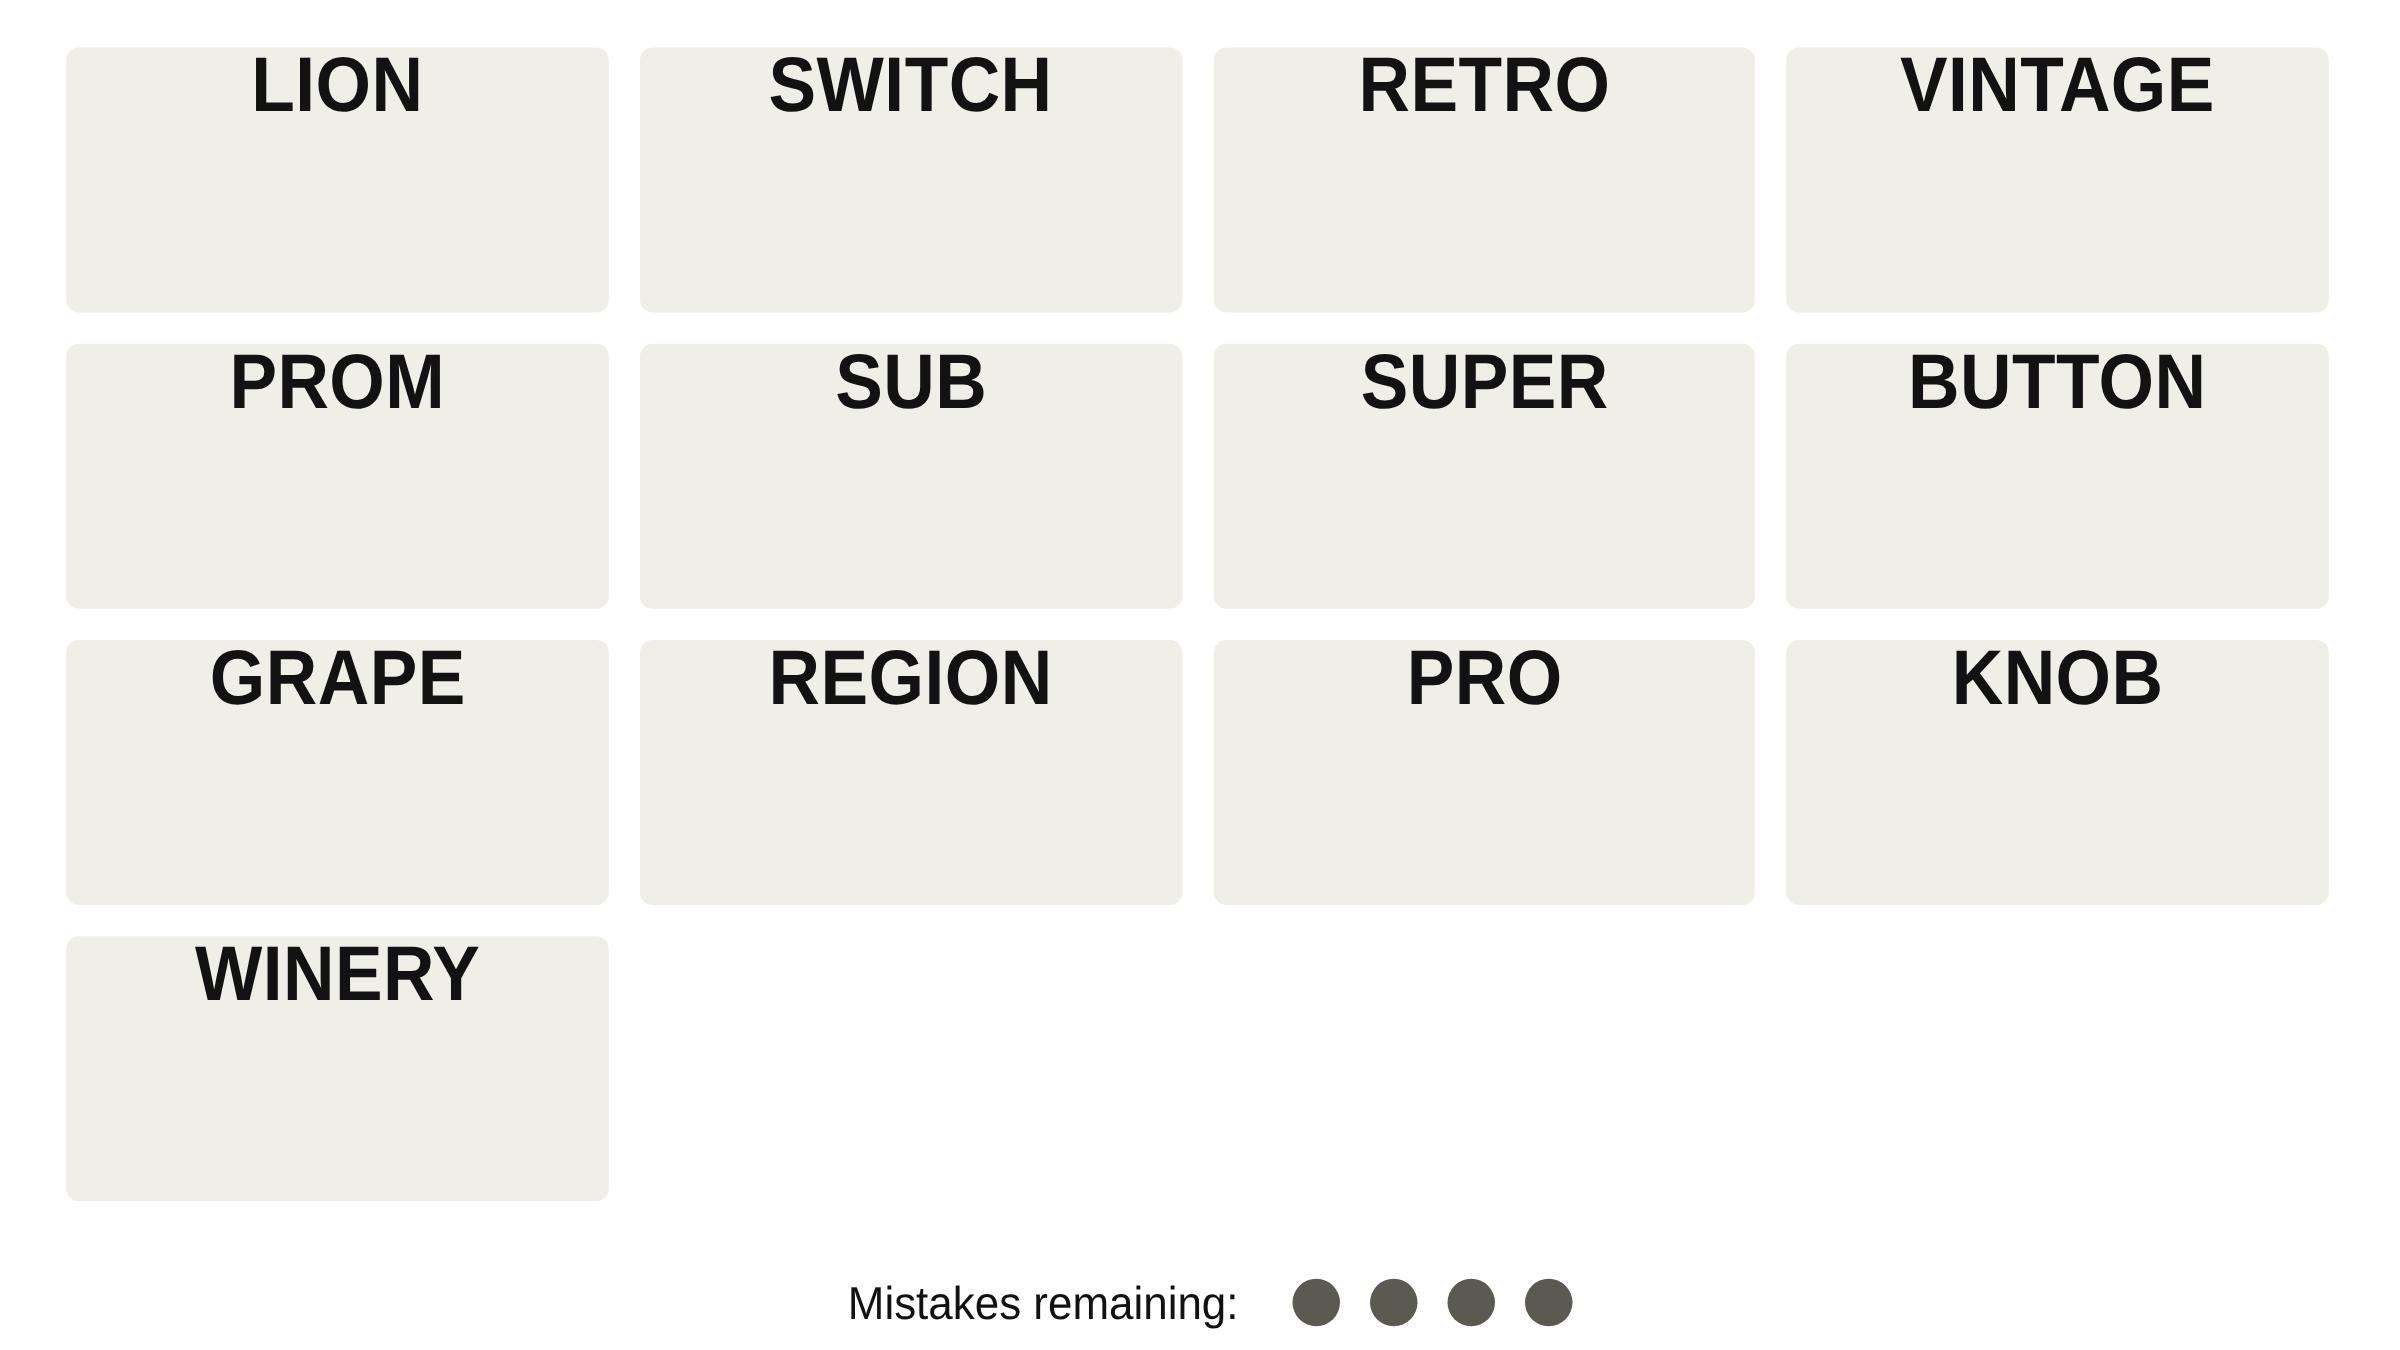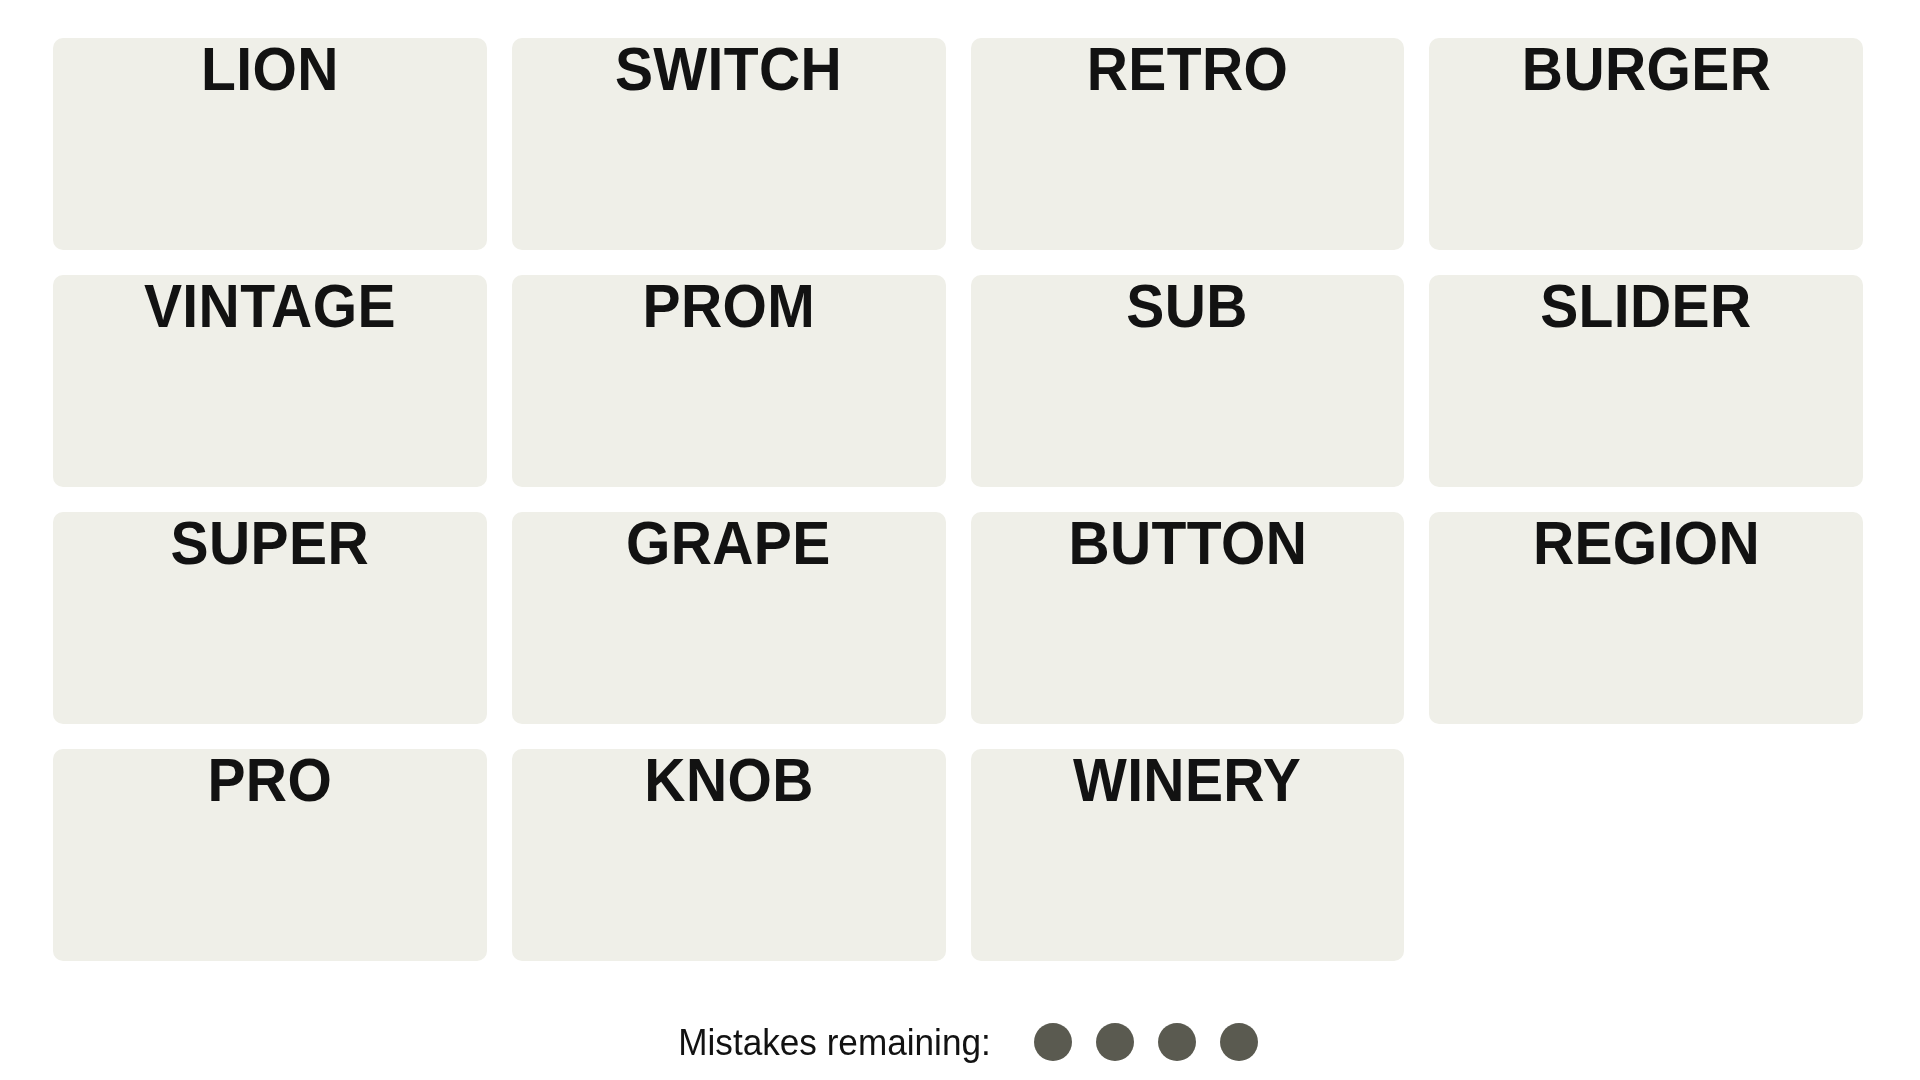--- a/index.html
+++ b/index.html
@@ -110,45 +110,39 @@
 
     <div class="word-tile">
       <span class="word-tile-label">LION</span>
     </div>
     <div class="word-tile">
       <span class="word-tile-label">SWITCH</span>
     </div>
     <div class="word-tile">
       <span class="word-tile-label">RETRO</span>
     </div>
-    <div class="word-tile">
-      <span class="word-tile-label">BURGER</span>
-    </div>
 
     <div class="word-tile">
       <span class="word-tile-label">VINTAGE</span>
     </div>
     <div class="word-tile">
       <span class="word-tile-label">PROM</span>
     </div>
     <div class="word-tile">
       <span class="word-tile-label">SUB</span>
     </div>
-    <div class="word-tile">
-      <span class="word-tile-label">SLIDER</span>
-    </div>
 
     <div class="word-tile">
       <span class="word-tile-label">SUPER</span>
     </div>
     <div class="word-tile">
-      <span class="word-tile-label">GRAPE</span>
+      <span class="word-tile-label">BUTTON</span>
     </div>
     <div class="word-tile">
-      <span class="word-tile-label">BUTTON</span>
+      <span class="word-tile-label">GRAPE</span>
     </div>
 
     <div class="word-tile">
       <span class="word-tile-label">REGION</span>
     </div>
     <div class="word-tile">
       <span class="word-tile-label">PRO</span>
     </div>
     <div class="word-tile">
       <span class="word-tile-label">KNOB</span>

